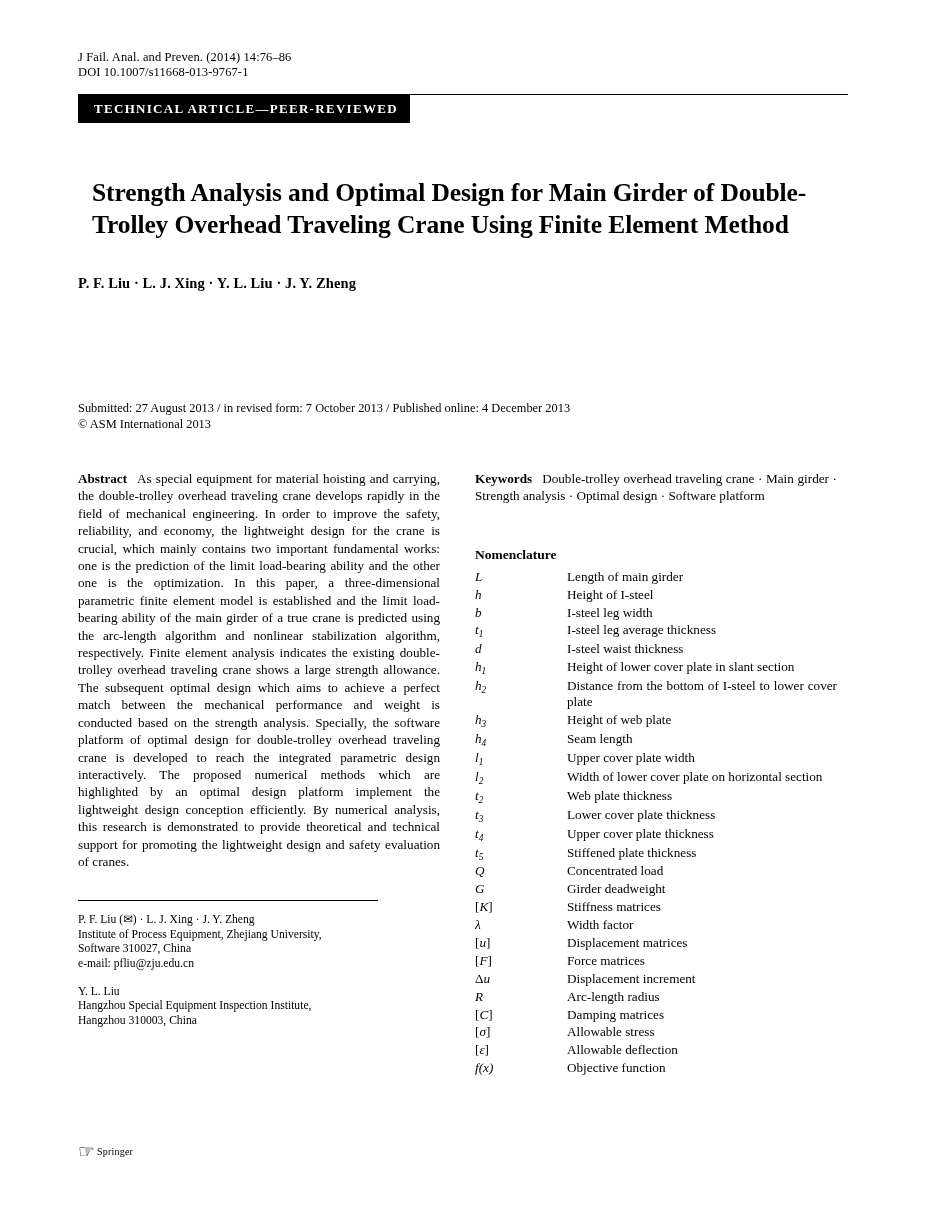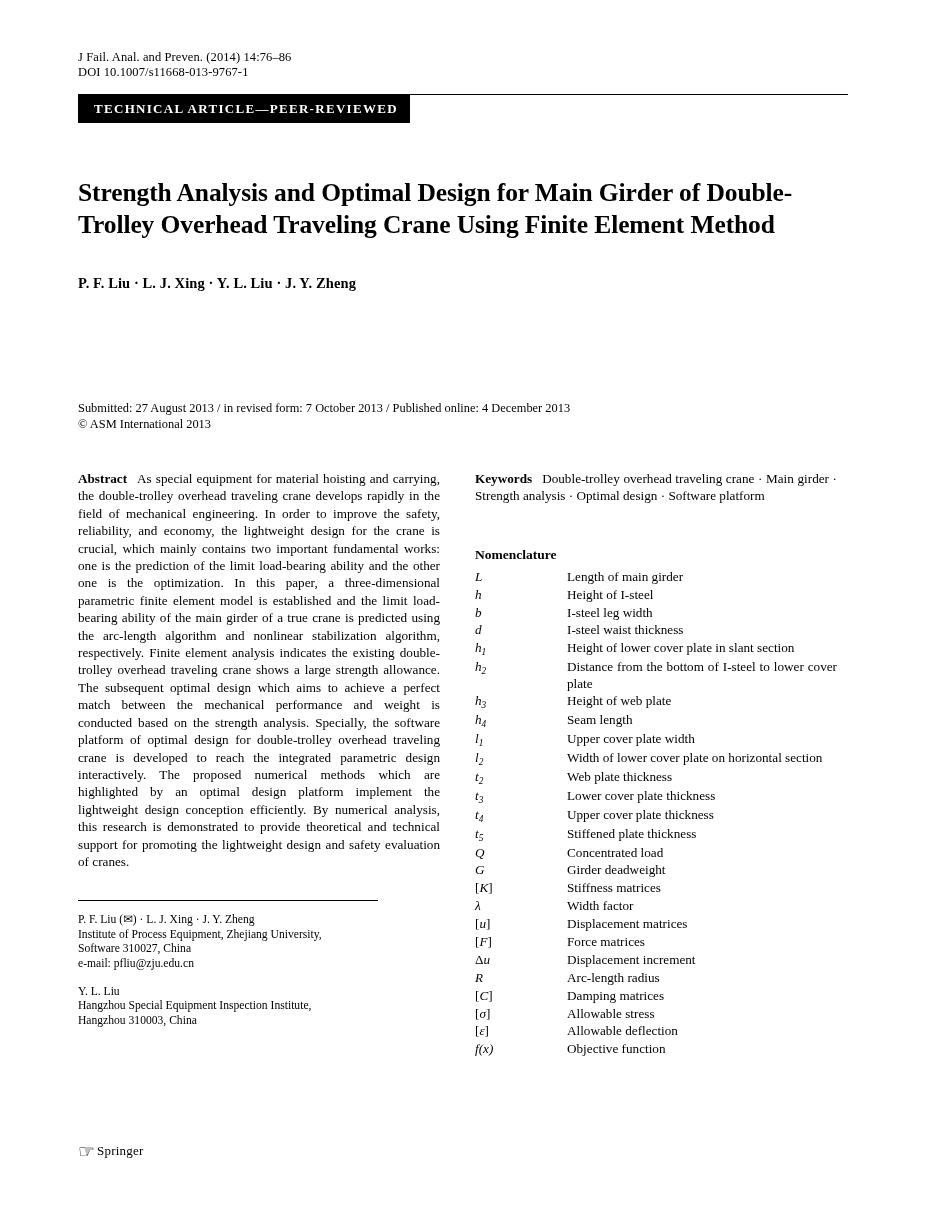--- a/index.html
+++ b/index.html
@@ -57,20 +57,21 @@
   .badge-wrap {
     margin-top: 0;
     height: 30px;
   }
   .title {
     font-size: 25.5px;
     font-weight: bold;
     line-height: 32px;
     margin-top: 52px;
     letter-spacing: -0.1px;
+    margin-left: 14px;
   }
   .authors {
     font-size: 14.5px;
     font-weight: bold;
     margin-top: 34px;
     letter-spacing: 0.1px;
   }
   .submitted {
     margin-top: 108px;
     font-size: 12.4px;
@@ -160,21 +161,21 @@
     font-size: 13px;
   }
   .springer-logo {
     display: inline-block;
     font-family: "Liberation Serif", serif;
     font-size: 19px;
     vertical-align: -3px;
     margin-right: 2px;
   }
   .springer-text {
-    font-size: 13px;
+    font-size: 10px;
     letter-spacing: 0.2px;
   }
 </style>
 </head>
 <body>
 
 <div class="page">
   <div class="content">
 
     <div class="journal-line">J Fail. Anal. and Preven. (2014) 14:76–86</div>
@@ -231,20 +232,24 @@
               </tr>
             <tr>
                 <td class="sym"><i>h</i></td>
                 <td class="desc">Height of I-steel</td>
               </tr>
             <tr>
                 <td class="sym"><i>b</i></td>
                 <td class="desc">I-steel leg width</td>
               </tr>
             <tr>
+                <td class="sym"><i>t</i><sub>1</sub></td>
+                <td class="desc">I-steel leg average thickness</td>
+              </tr>
+            <tr>
                 <td class="sym"><i>d</i></td>
                 <td class="desc">I-steel waist thickness</td>
               </tr>
             <tr>
                 <td class="sym"><i>h</i><sub>1</sub></td>
                 <td class="desc">Height of lower cover plate in slant section</td>
               </tr>
             <tr>
                 <td class="sym"><i>h</i><sub>2</sub></td>
                 <td class="desc desc-just">Distance from the bottom of I-steel to lower cover plate</td>

